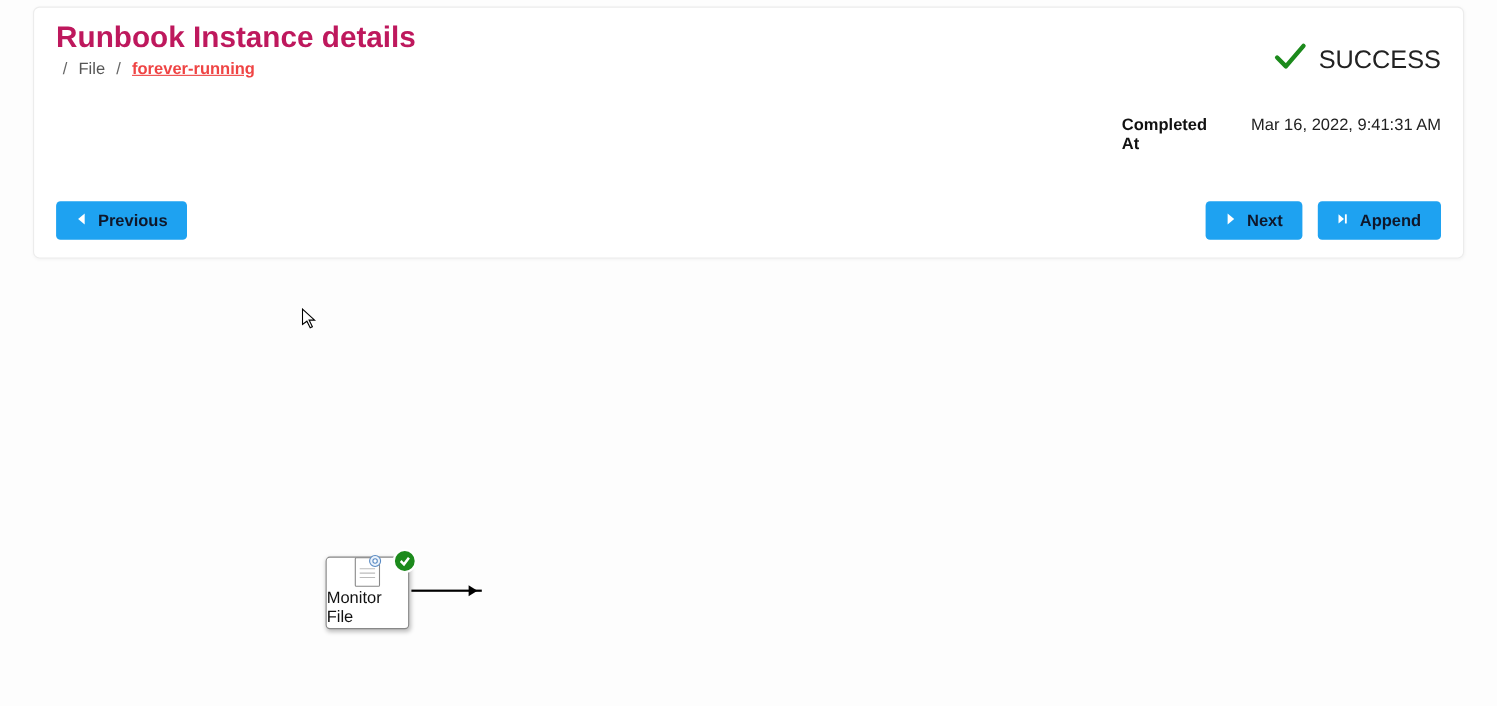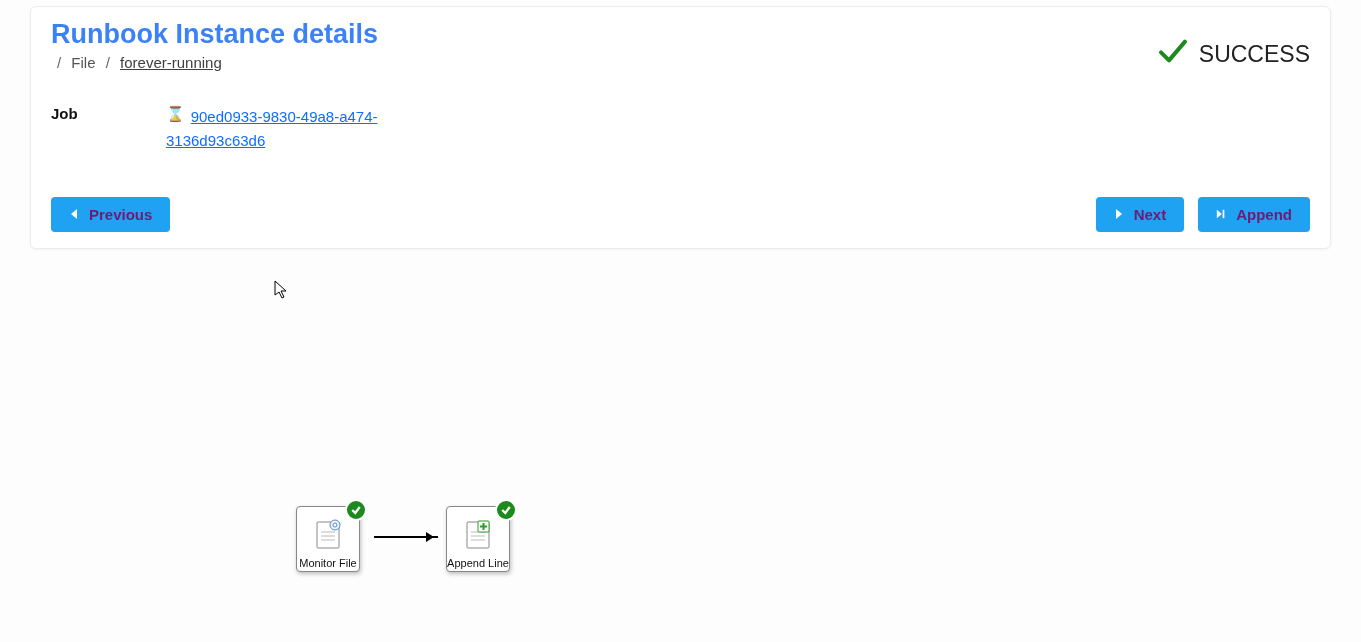--- a/index.html
+++ b/index.html
@@ -22,31 +22,31 @@
   }
   .card-header {
     display: flex;
     justify-content: space-between;
     align-items: flex-start;
   }
   h1.title {
     margin: 0;
     font-size: 27px;
     font-weight: 600;
-    color: #3b82f6;
+    color: #be185d;
   }
   .breadcrumbs {
     margin-top: 4px;
     font-size: 15px;
     color: #555;
   }
   .breadcrumbs a {
-    color: #404040;
+    color: #ef4444;
     text-decoration: underline;
-    font-weight: 400;
+    font-weight: 700;
   }
   .breadcrumbs .sep {
     color: #666;
     margin: 0 6px;
   }
   .status {
     display: flex;
     align-items: center;
     gap: 10px;
     font-size: 23px;
@@ -96,21 +96,21 @@
     font-size: 15px;
   }
   .button-row {
     display: flex;
     justify-content: space-between;
     margin-top: 34px;
   }
   .button-row .right { display: flex; gap: 14px; }
   .btn {
     background: #1ea2f1;
-    color: #701a75;
+    color: #0f172a;
     border: none;
     border-radius: 4px;
     padding: 9px 18px;
     font-size: 15px;
     font-weight: 700;
     cursor: pointer;
     display: inline-flex;
     align-items: center;
     gap: 10px;
   }
@@ -119,31 +119,31 @@
   
   .diagram {
     position: absolute;
     left: 296px;
     top: 500px;
     width: 240px;
     height: 80px;
   }
   .activity {
     position: absolute;
-    width: 64px;
+    width: 76px;
     height: 66px;
     background: #fff;
     border: 1px solid #888;
     border-radius: 4px;
     box-shadow: 1px 2px 4px rgba(0,0,0,0.25);
     display: flex;
     flex-direction: column;
     align-items: center;
     justify-content: flex-end;
-    font-size: 11px;
+    font-size: 15px;
     color: #111;
     padding-bottom: 2px;
   }
   .activity .icon-area {
     flex: 1;
     display: flex;
     align-items: center;
     justify-content: center;
     padding-top: 4px;
   }
@@ -201,29 +201,27 @@
         <svg viewBox="0 0 24 24">
             <path d="M3 13 L9 19 L21 5" stroke="#1c8a1c" stroke-width="3" fill="none" stroke-linecap="round" stroke-linejoin="round"></path>
           </svg>
       </span>
       <span>SUCCESS</span>
     </div>
   </div>
 
   <div class="details-row">
     <div class="kv-left">
+    </div>
+
+    <div class="kv-right">
       <div class="kv-row">
-        <div class="kv-label">Job</div>
-        <div class="kv-value">
-          <span class="hourglass">⌛</span><a href="#" class="job-link">90ed0933-9830-49a8-a474-3136d93c63d6</a>
-        </div>
+        <div class="kv-label">Completed At</div>
+        <div class="kv-value">Mar 16, 2022, 9:41:31 AM</div>
       </div>
-    </div>
-
-    <div class="kv-right">
     </div>
   </div>
 
   <div class="button-row">
     <div class="left">
       <button class="btn">
         <span>
           <svg viewBox="0 0 10 12">
               <path d="M8 1 L2 6 L8 11 Z"></path>
             </svg>
@@ -268,38 +266,19 @@
     <span>Monitor File</span>
     <div class="badge">
       <svg viewBox="0 0 16 16">
           <path d="M3 8 L7 12 L13 4"></path>
         </svg>
     </div>
   </div>
 
   <div class="arrow" style="left:78px; top:36px; width:64px;"></div>
 
-  <div class="activity" style="left:150px;top:6px;">
-    <div class="icon-area">
-      <svg width="30" height="32" viewBox="0 0 30 32">
-        <rect x="4" y="4" width="22" height="26" rx="1" fill="#fff" stroke="#888"></rect>
-        <line x1="8" y1="14" x2="22" y2="14" stroke="#bbb"></line>
-        <line x1="8" y1="18" x2="22" y2="18" stroke="#bbb"></line>
-        <line x1="8" y1="22" x2="22" y2="22" stroke="#bbb"></line>
-        <rect x="15" y="3" width="11" height="11" rx="1" fill="#fff" stroke="#2a9a2a"></rect>
-        <line x1="20.5" y1="5" x2="20.5" y2="12" stroke="#2a9a2a" stroke-width="2"></line>
-        <line x1="17" y1="8.5" x2="24" y2="8.5" stroke="#2a9a2a" stroke-width="2"></line>
-      </svg>
-    </div>
-    <span>Append Line</span>
-    <div class="badge">
-      <svg viewBox="0 0 16 16">
-          <path d="M3 8 L7 12 L13 4"></path>
-        </svg>
-    </div>
-  </div>
 </div>
 
 <div class="cursor">
   <svg viewBox="0 0 14 20">
       <path d="M1 1 L1 15 L5 12 L8 18 L10 17 L7 11 L12 11 Z" fill="#fff" stroke="#000" stroke-width="1"></path>
     </svg>
 </div>
 
 </body></html>

